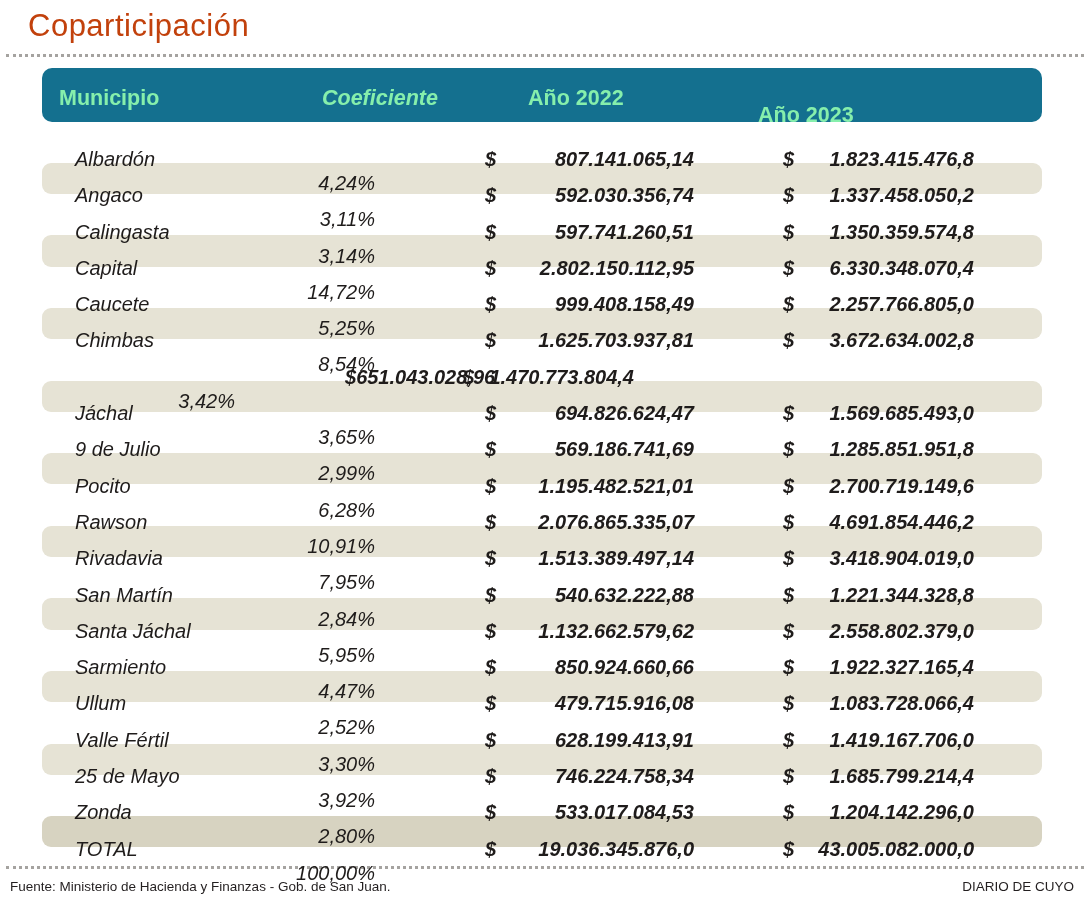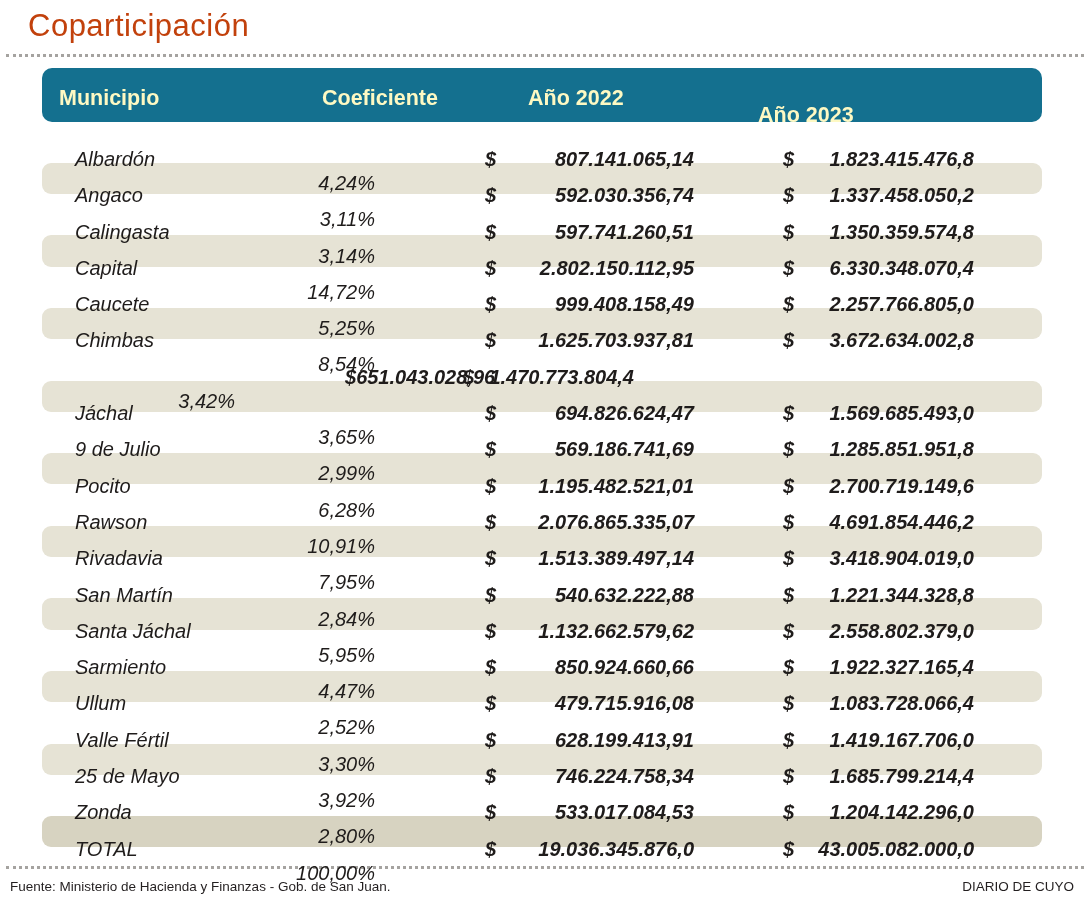--- a/index.html
+++ b/index.html
@@ -37,26 +37,26 @@
   }
   .grid-row {
     display: grid;
     grid-template-columns: 200px 140px 320px 340px;
     align-items: center;
   }
   .thead {
     height: 54px;
     background: #14708f;
     border-radius: 10px;
-    color: #fef9c3;
+    color: #86efac;
     font-weight: bold;
     font-size: 21.5px;
   }
   .th-municipio { padding-left: 17px; }
-  .th-coef  { text-align: center; padding-left: 80px; }
+  .th-coef  { text-align: center; padding-left: 80px; font-style: italic; }
   .th-2022  { text-align: left; padding-left: 146px; }
   .th-2023  { text-align: left; padding-left: 56px; margin-top: 35px; }
 
   .tbody { margin-top: 2px; }
   .trow {
     height: 36.3px;
     position: relative;
     font-size: 20px;
     font-style: italic;
   }

